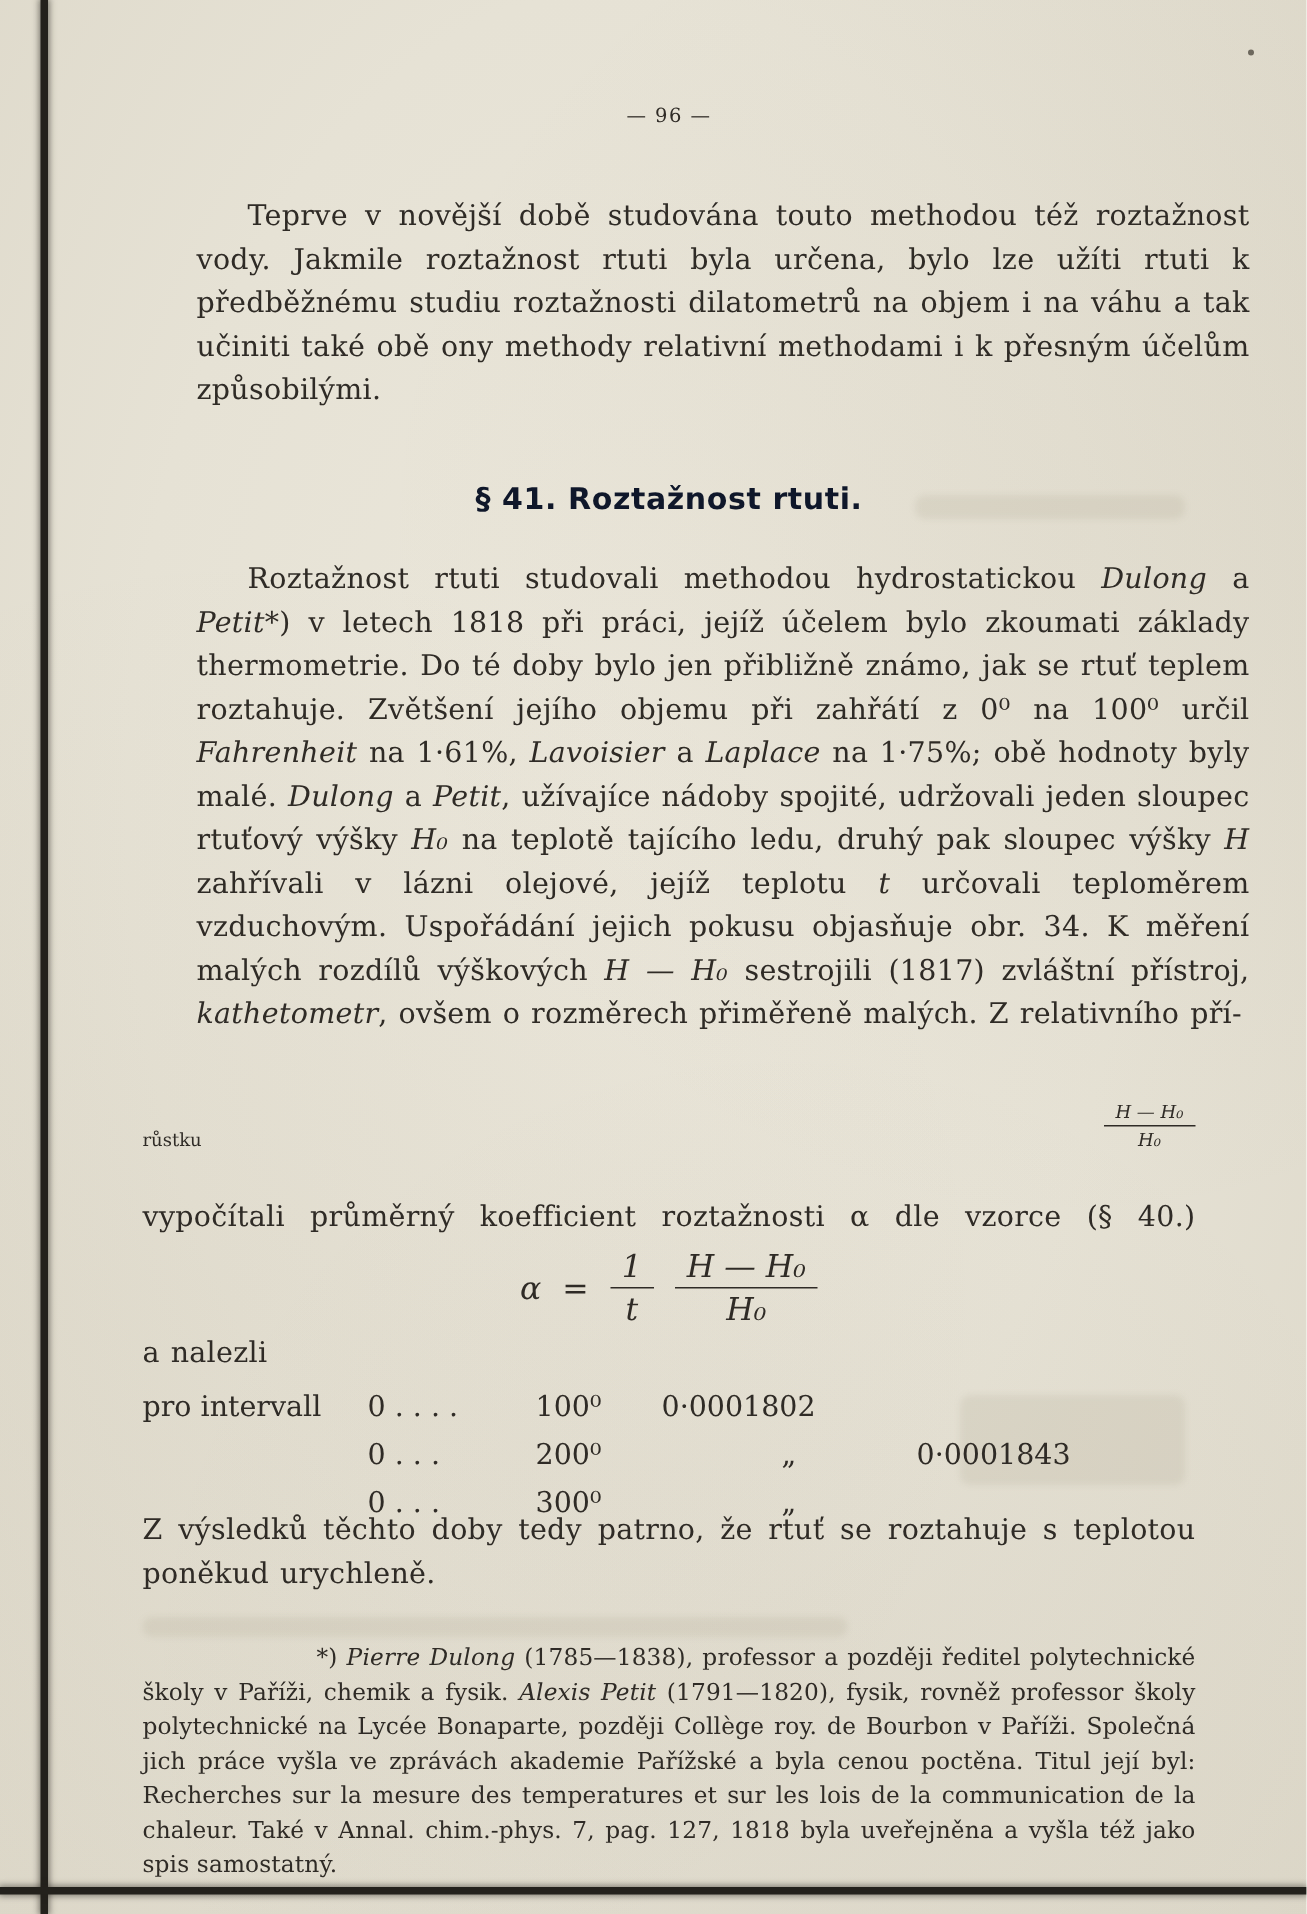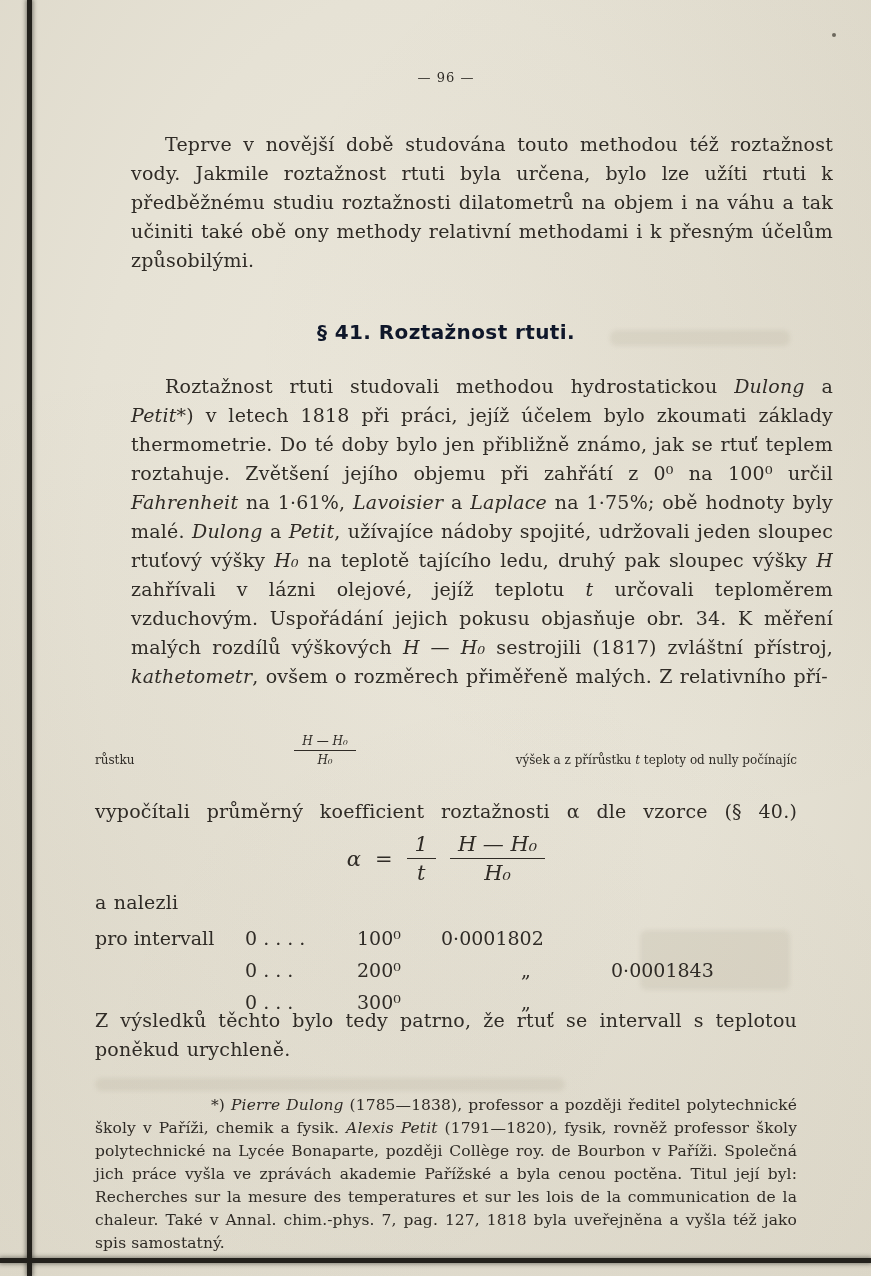--- a/index.html
+++ b/index.html
@@ -89,21 +89,20 @@
 <h2 id="heading" class="block">§ 41. Roztažnost rtuti.</h2>
 
 <p id="para2" class="block para indent"><span>Roztažnost rtuti studovali methodou hydrostatickou </span><i>Dulong</i><span> a </span><i>Petit</i><span>*) v letech 1818 při práci, jejíž účelem bylo zkoumati základy thermometrie. Do té doby bylo jen přibližně známo, jak se rtuť teplem roztahuje. Zvětšení jejího objemu při zahřátí z 0⁰ na 100⁰ určil </span><i>Fahrenheit</i><span> na 1·61%, </span><i>Lavoisier</i><span> a </span><i>Laplace</i><span> na 1·75%; obě hodnoty byly malé. </span><i>Dulong</i><span> a </span><i>Petit</i><span>, užívajíce nádoby spojité, udržovali jeden sloupec rtuťový výšky </span><i>H₀</i><span> na teplotě tajícího ledu, druhý pak sloupec výšky </span><i>H</i><span> zahřívali v lázni olejové, jejíž teplotu </span><i>t</i><span> určovali teploměrem vzduchovým. Uspořádání jejich pokusu objasňuje obr. 34. K měření malých rozdílů výškových </span><i>H — H₀</i><span> sestrojili (1817) zvláštní přístroj, </span><i>kathetometr</i><span>, ovšem o rozměrech přiměřeně malých. Z relativního pří-</span></p>
 
 <div id="growth" class="block">
   <span>růstku</span>
   <span class="frac">
     <span class="num">H — H₀</span>
     <span class="den">H₀</span>
   </span>
-  <span><span>výšek a z přírůstku </span><i>t</i><span> teploty od nully počínajíc</span></span>
 </div>
 
 <p id="para2end" class="block para fill-last">vypočítali průměrný koefficient roztažnosti α dle vzorce (§ 40.)</p>
 
 <div id="formula" class="block">
   <span class="formula-var">α</span>
   <span>=</span>
   <span class="frac">
     <span class="num">1</span>
     <span class="den">t</span>
@@ -131,15 +130,15 @@
     <span class="c-val">0·0001843</span>
   </div>
   <div class="interval-row">
     <span class="c-label"></span>
     <span class="c-from">0 . . .</span>
     <span class="c-to">300⁰</span>
     <span class="c-mid">„</span>
   </div>
 </div>
 
-<p id="para3" class="block para">Z výsledků těchto bylo tedy patrno, že rtuť se intervall s teplotou poněkud urychleně.</p>
+<p id="para3" class="block para">Z výsledků těchto doby tedy patrno, že rtuť se roztahuje s teplotou poněkud urychleně.</p>
 
 <p id="footnote" class="block"><span>*) </span><i>Pierre Dulong</i><span> (1785—1838), professor a později ředitel polytechnické školy v Paříži, chemik a fysik. </span><i>Alexis Petit</i><span> (1791—1820), fysik, rovněž professor školy polytechnické na Lycée Bonaparte, později Collège roy. de Bourbon v Paříži. Společná jich práce vyšla ve zprávách akademie Pařížské a byla cenou poctěna. Titul její byl: Recherches sur la mesure des temperatures et sur les lois de la communication de la chaleur. Také v Annal. chim.-phys. 7, pag. 127, 1818 byla uveřejněna a vyšla též jako spis samostatný.</span></p>
 
 </body></html>

